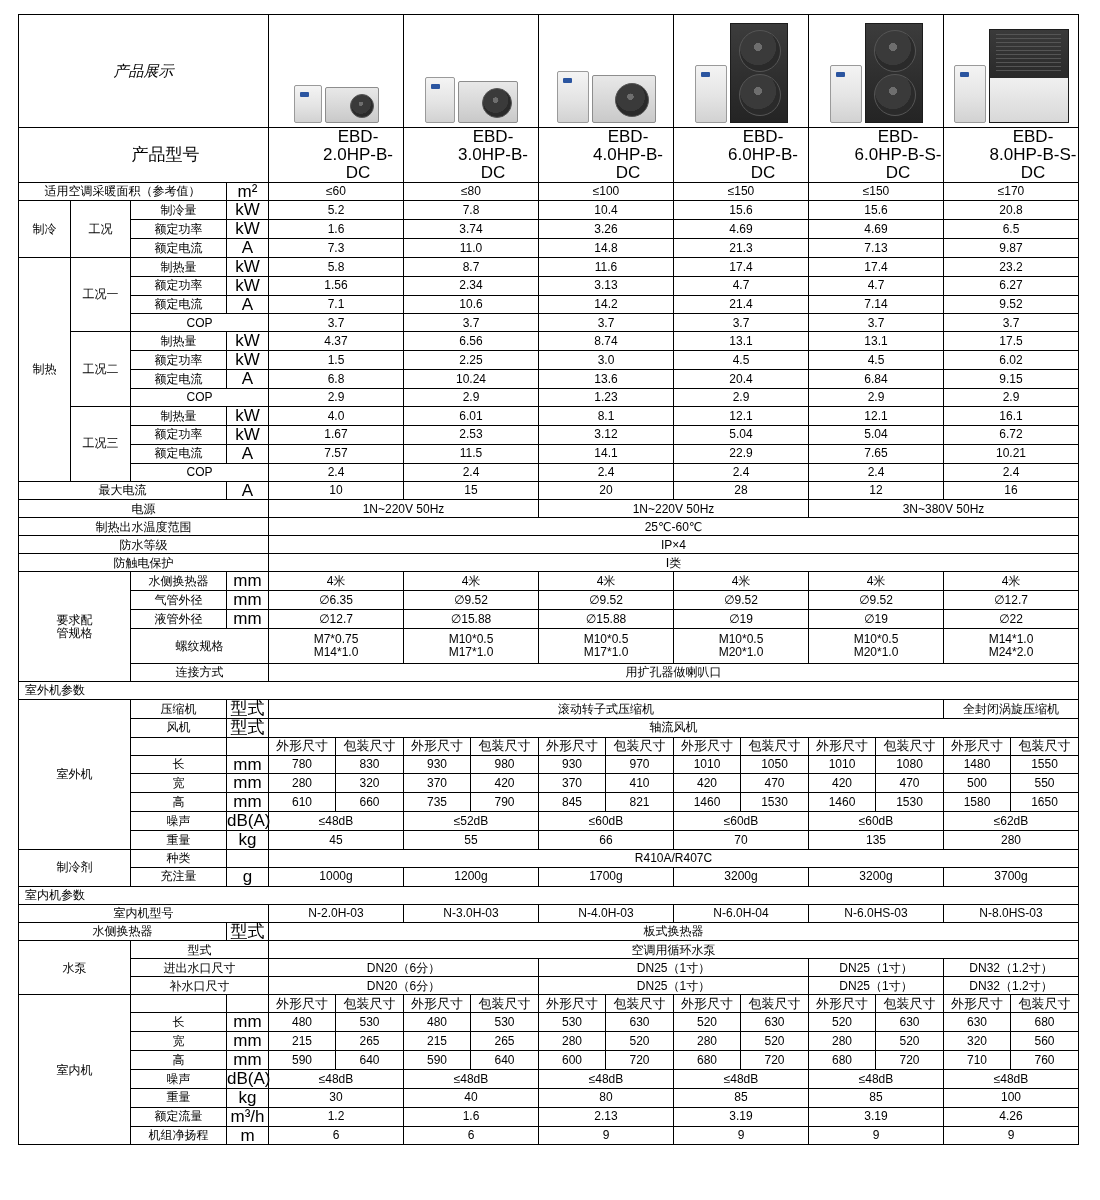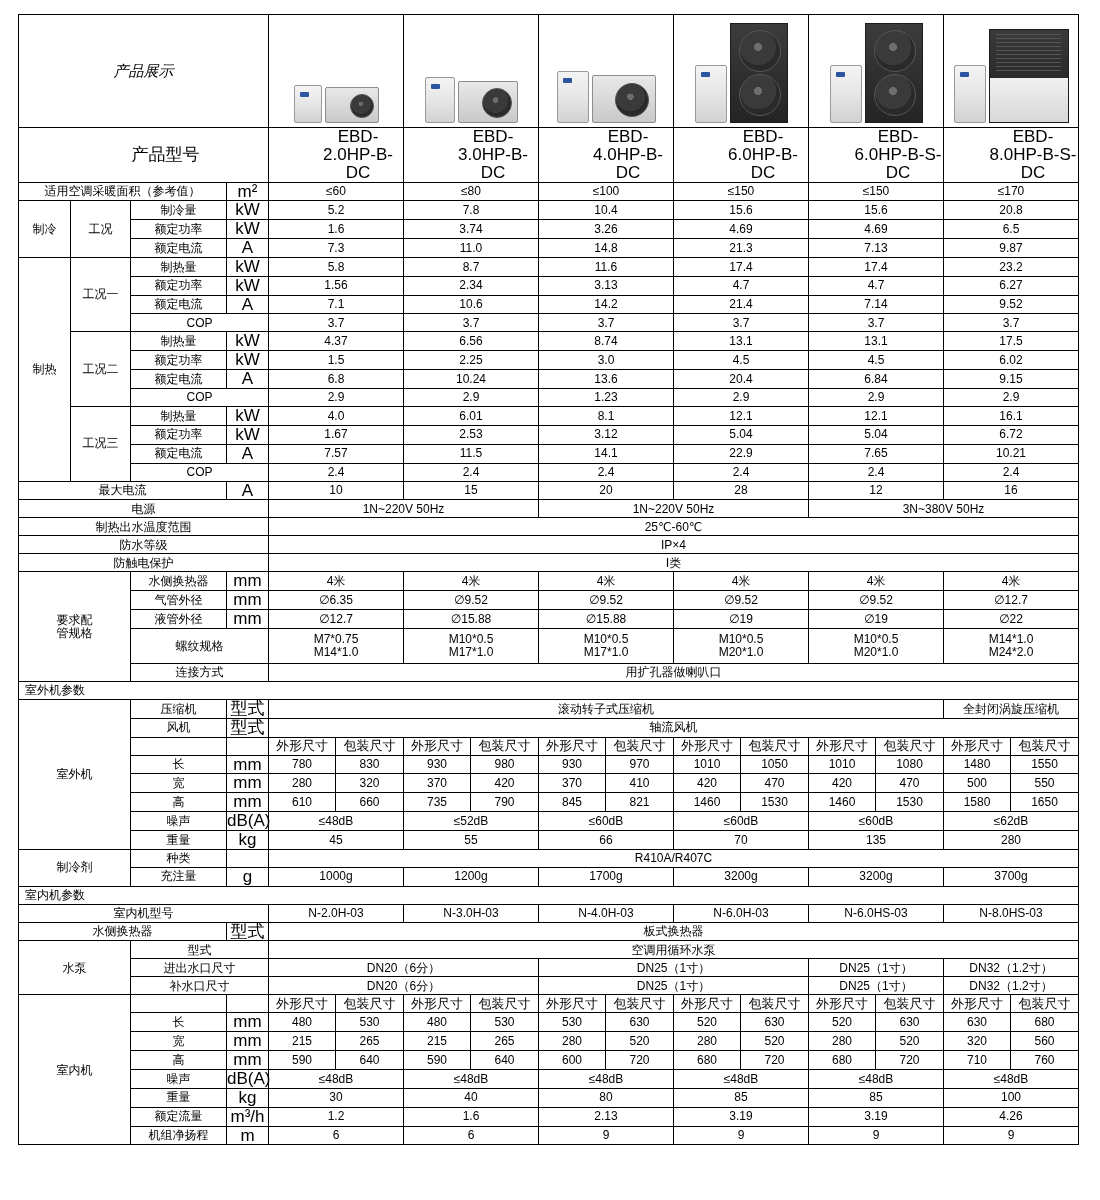--- a/index.html
+++ b/index.html
@@ -484,21 +484,21 @@
 </tr>
 
 <tr>
   <td colspan="16" class="sechdr">室内机参数</td>
 </tr>
 <tr>
   <td colspan="4">室内机型号</td>
   <td colspan="2">N-2.0H-03</td>
   <td colspan="2">N-3.0H-03</td>
   <td colspan="2">N-4.0H-03</td>
-  <td colspan="2">N-6.0H-03</td>
+  <td colspan="2">N-6.0H-04</td>
   <td colspan="2">N-6.0HS-03</td>
   <td colspan="2">N-8.0HS-03</td>
 </tr>
 <tr>
   <td colspan="3">水侧换热器</td>
   <td class="unit">型式</td>
   <td colspan="12">板式换热器</td>
 </tr>
 <tr>
   <td colspan="2" rowspan="3">水泵</td>

